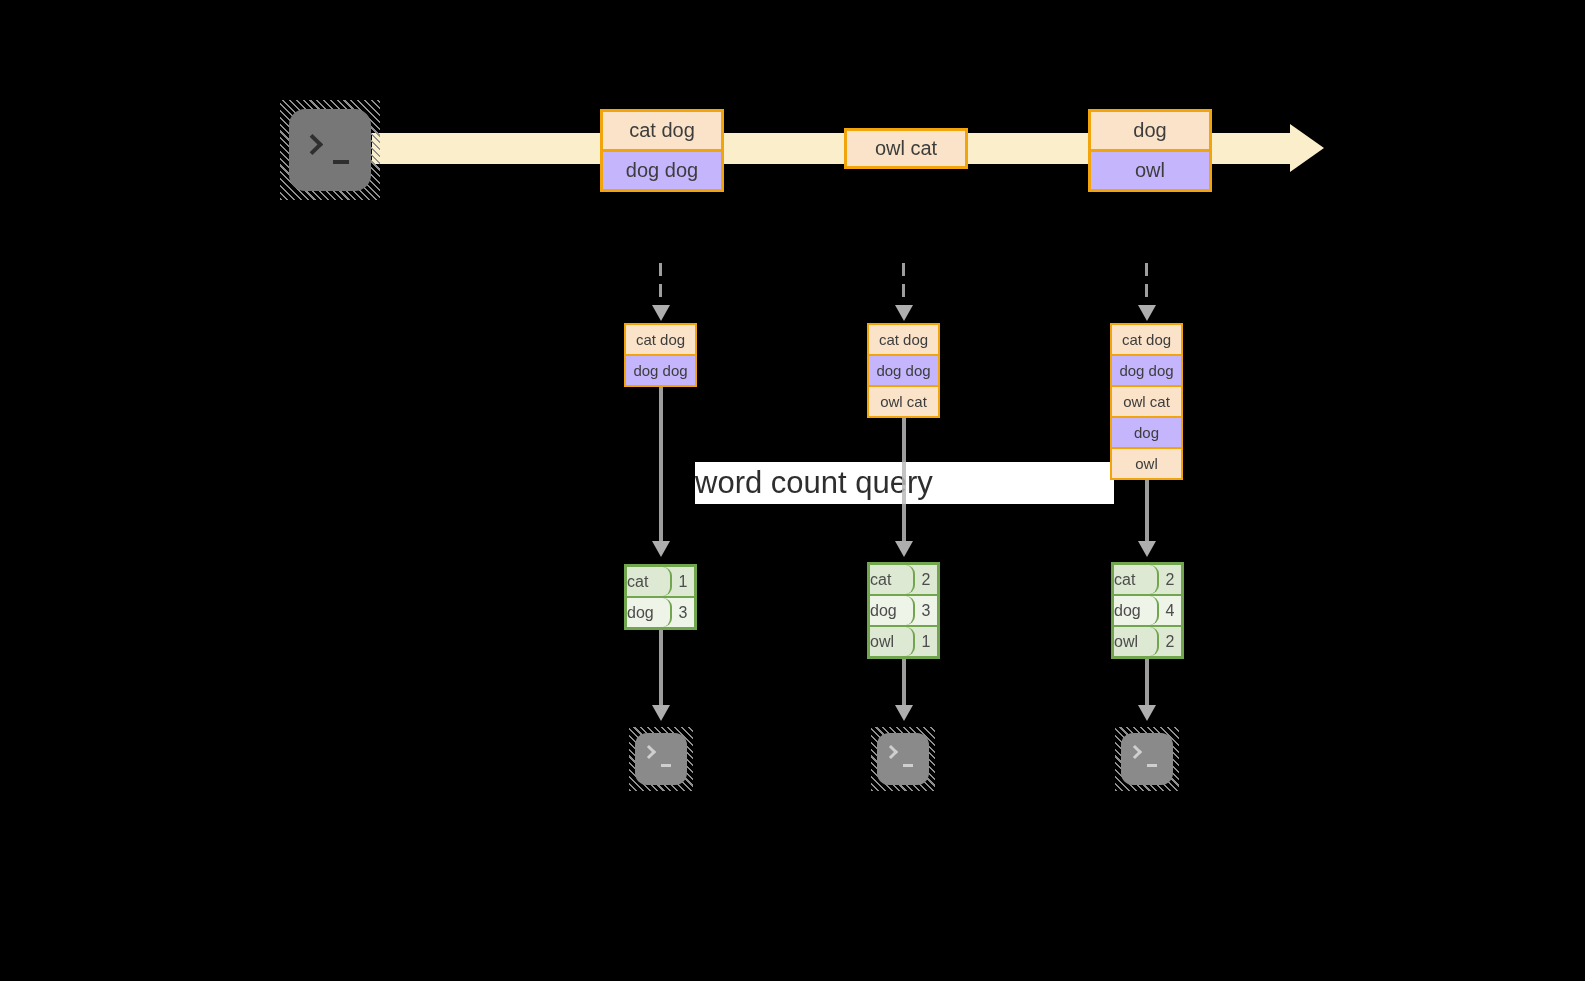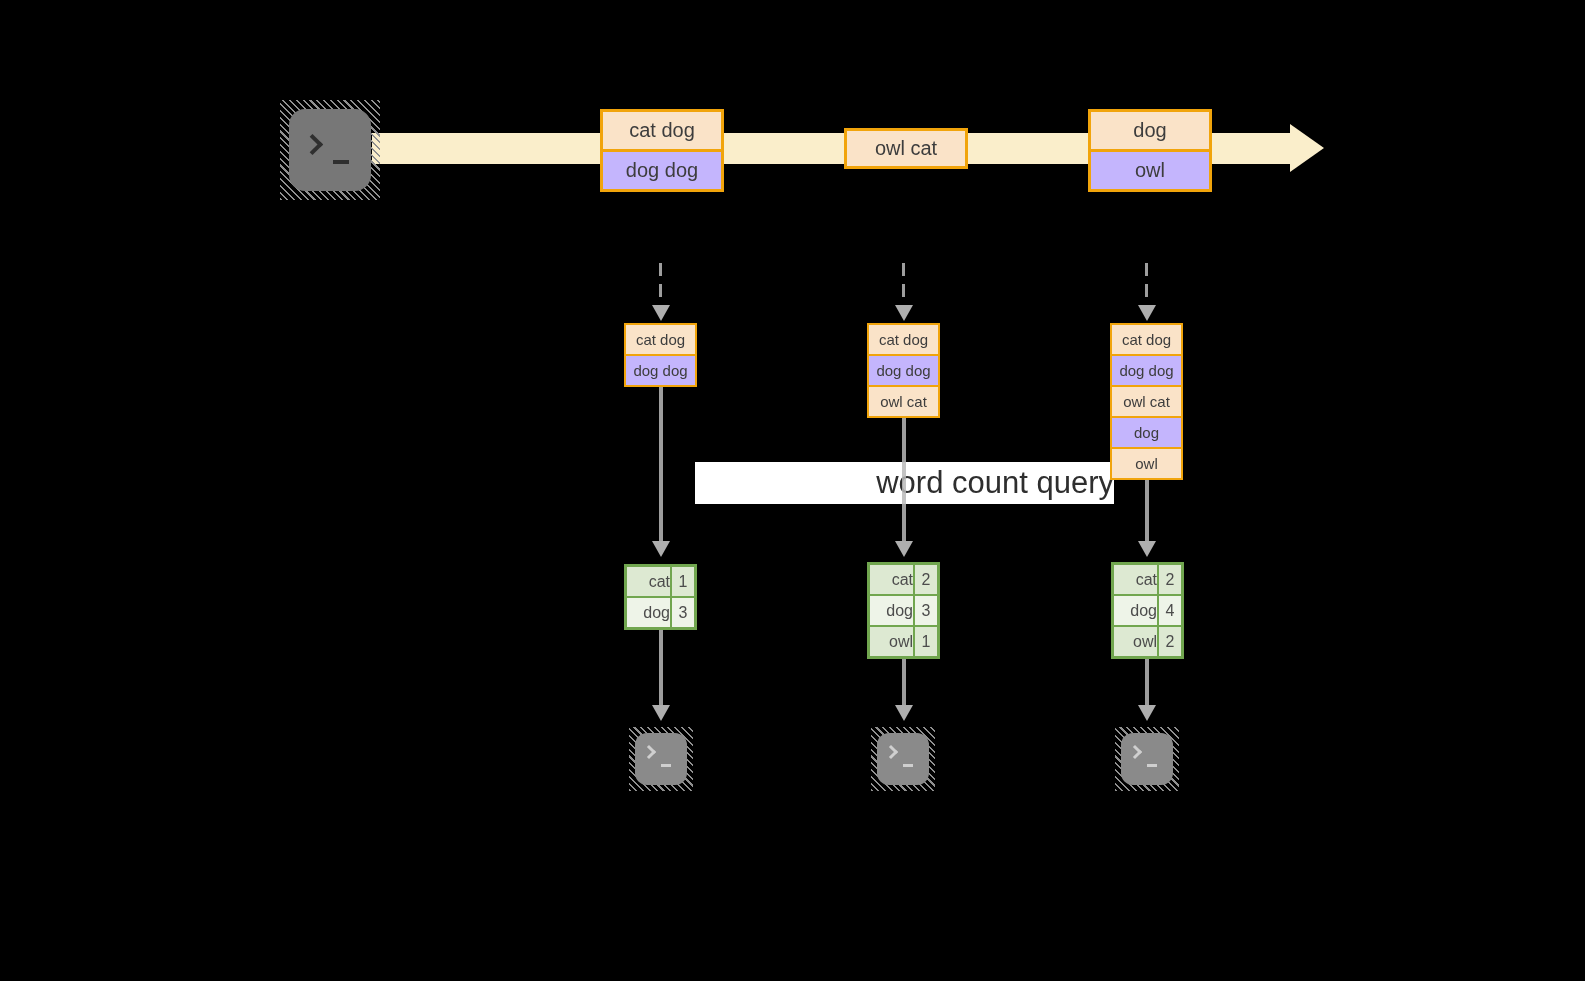--- a/index.html
+++ b/index.html
@@ -20,36 +20,36 @@
 
   
   .sbox{position:absolute;width:73px;border:2px solid #f1a40b;z-index:5;box-sizing:border-box;}
   .scell{height:29px;line-height:29px;text-align:center;font-size:15px;color:#3d3d3d;}
   .scell + .scell{border-top:2px solid #f1a40b;}
 
   
   .gtable{position:absolute;width:73px;border:3px solid #71a64f;z-index:5;box-sizing:border-box;}
   .grow{display:flex;height:29px;line-height:29px;font-size:16px;color:#4c4c4c;}
   .grow + .grow{border-top:2px solid #71a64f;}
-  .gword{flex:1;text-align:right;border-right:2px solid #71a64f;}
+  .gword{flex:1;text-align:left;border-right:2px solid #71a64f;border-radius:9px;}
   .gcount{width:22px;text-align:center;}
   .gdark{background:#dde9d2;}
   .glight{background:#eef4e8;}
 
   
   .dline{position:absolute;width:3px;z-index:2;
          background:repeating-linear-gradient(180deg,#9e9e9e 0 13px,transparent 13px 21px);}
   .vline{position:absolute;width:4px;background:#b9b9b9;opacity:.85;z-index:4;}
   .head{position:absolute;width:0;height:0;z-index:4;
         border-left:9px solid transparent;border-right:9px solid transparent;
         border-top:16px solid #aeaeae;}
 
   
   .qlabel{position:absolute;left:695px;top:462px;width:419px;height:42px;background:#ffffff;z-index:3;
-          text-align:right;line-height:42px;font-size:31px;color:#2e2e2e;}
+          text-align:left;line-height:42px;font-size:31px;color:#2e2e2e;}
 
   
   .term{position:absolute;z-index:5;
         background:repeating-linear-gradient(45deg,#909090 0 1.5px,rgba(0,0,0,0) 1.5px 4.8px);}
   .term-inner{position:absolute;background:#777;}
   .term-lg{width:100px;height:100px;}
   .term-lg .term-inner{inset:9px;border-radius:16px;color:#2f2f2f;}
   .term-sm{width:64px;height:64px;}
   .term-sm .term-inner{inset:6px;border-radius:12px;background:#8a8a8a;color:#cfcfcf;}
   .chev{position:absolute;display:block;border-style:solid;border-color:currentColor;

